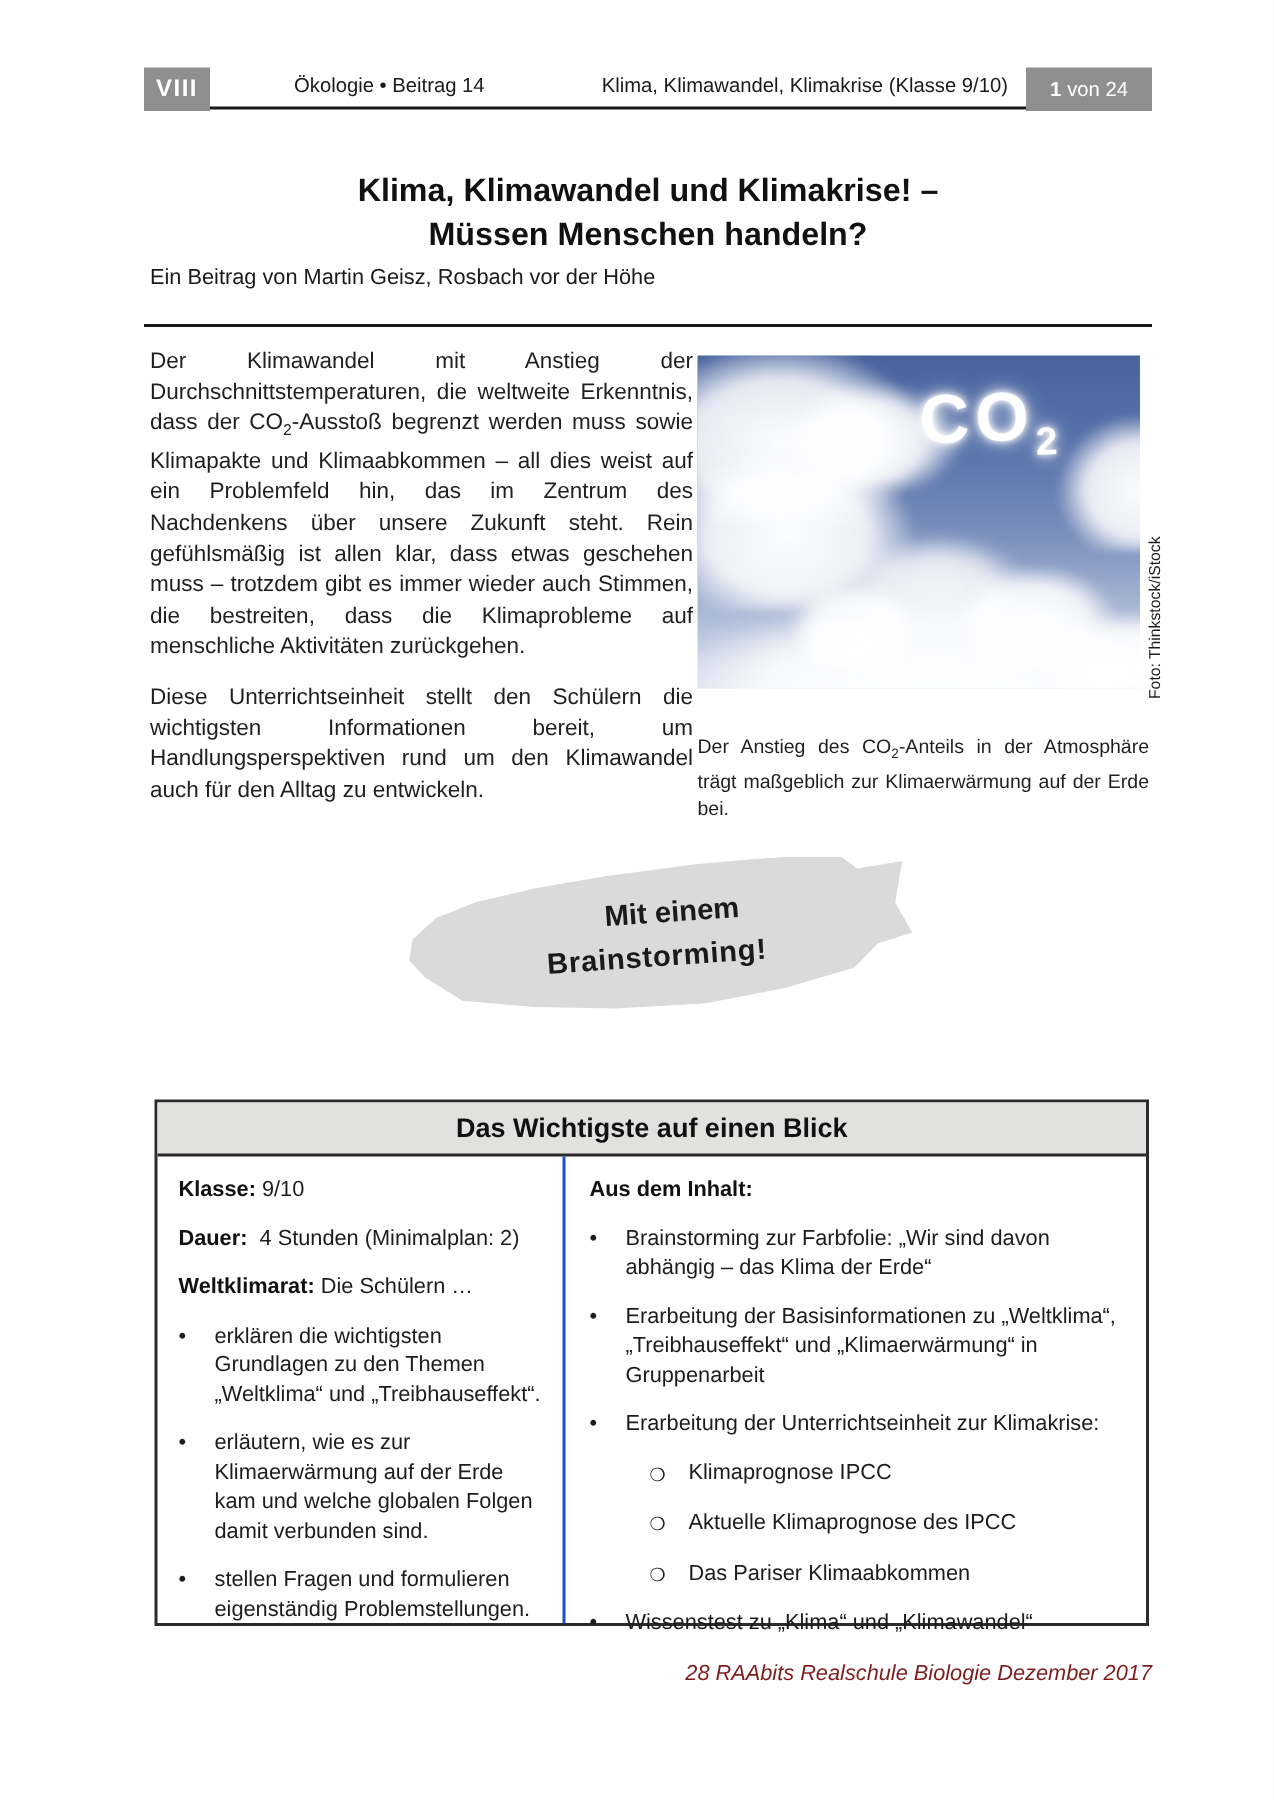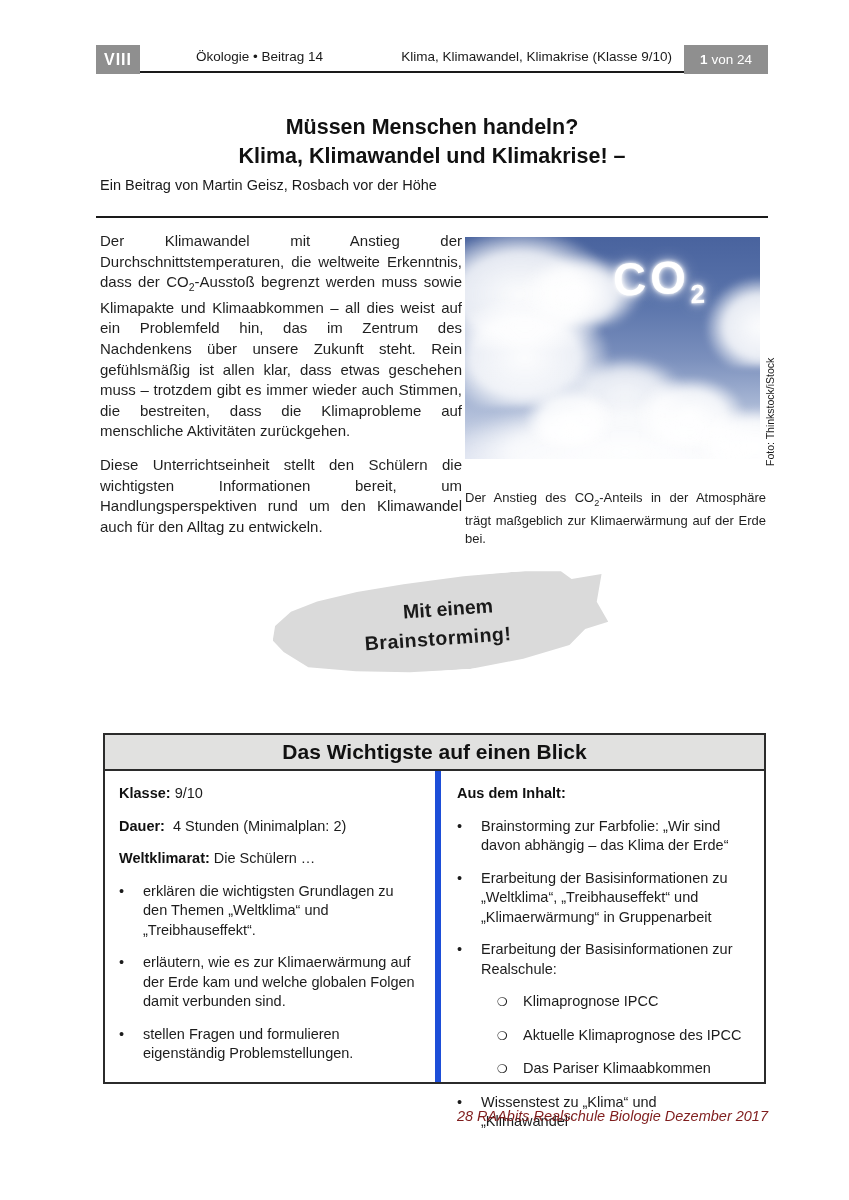--- a/index.html
+++ b/index.html
@@ -62,23 +62,23 @@
     clip-path:polygon(1% 40%,6% 26%,14% 17%,26% 10%,40% 5%,58% 1%,75% 0%,87% 3%,90% 12%,99% 9%,97% 38%,100% 60%,93% 66%,88% 82%,74% 93%,58% 100%,40% 99%,24% 94%,10% 86%,3% 68%,0 55%);}
   .banner-text{position:absolute;inset:0;display:flex;flex-direction:column;align-items:center;justify-content:center;
     font-weight:bold;font-size:19.5px;color:#1a1a1a;line-height:29px;}
   .banner-text .l1{margin-left:18px;}
   .banner-text .l2{margin-left:-6px;letter-spacing:.5px;}
 
   
   .info-box{position:absolute;left:103px;top:733px;width:663px;height:351px;
     border:2px solid #2b2b2b;box-sizing:border-box;background:#fff;}
   .info-header{height:34px;background:#e1e1e0;border-bottom:2px solid #2b2b2b;
-    display:flex;align-items:center;justify-content:center;font-size:21px;font-weight:bold;color:#111;}
+    display:flex;align-items:center;justify-content:center;font-size:18px;font-weight:bold;color:#111;}
   .info-body{display:flex;height:calc(100% - 36px);}
-  .col-left{width:336px;box-sizing:border-box;border-right:6px solid #1d4ed8;padding:13px 14px 10px 14px;}
+  .col-left{width:272px;box-sizing:border-box;border-right:2px solid #1d4ed8;padding:13px 14px 10px 14px;}
   .col-right{flex:1;box-sizing:border-box;padding:13px 14px 0 16px;}
   .info-box .row{font-size:14.5px;line-height:19.5px;margin-bottom:13px;}
   .info-box b{color:#111;}
   .bullet-item{display:flex;font-size:14.5px;line-height:19.5px;margin-bottom:13px;}
   .bullet-item .mark{width:24px;flex:0 0 24px;}
   .sub-item{display:flex;font-size:14.5px;line-height:19.5px;margin-bottom:13px;margin-left:40px;}
   .sub-item .mark{width:26px;flex:0 0 26px;font-size:12px;padding-top:1px;}
   .bullet-item .txt,.sub-item .txt{flex:1;}
 
   
@@ -96,22 +96,22 @@
     </div>
     <span class="section-label">Ökologie • Beitrag 14</span>
     <span class="topic-label">Klima, Klimawandel, Klimakrise (Klasse 9/10)</span>
     <div class="page-box">
       <span class="cur">1</span>
       <span>von 24</span>
     </div>
   </div>
 
   <div class="title">
+    <div>Klima, Klimawandel und Klimakrise! –</div>
     <div>Müssen Menschen handeln?</div>
-    <div>Klima, Klimawandel und Klimakrise! –</div>
   </div>
   <div class="byline">Ein Beitrag von Martin Geisz, Rosbach vor der Höhe</div>
   <div class="top-rule"></div>
 
   <div class="intro-left">
     <p><span>Der Klimawandel mit Anstieg der Durchschnittstemperaturen, die weltweite Erkenntnis, dass der CO</span><sub>2</sub><span>-Ausstoß begrenzt werden muss sowie Klimapakte und Klimaabkommen – all dies weist auf ein Problemfeld hin, das im Zentrum des Nachdenkens über unsere Zukunft steht. Rein gefühlsmäßig ist allen klar, dass etwas geschehen muss – trotzdem gibt es immer wieder auch Stimmen, die bestreiten, dass die Klimaprobleme auf menschliche Aktivitäten zurückgehen.</span></p>
     <p>Diese Unterrichtseinheit stellt den Schülern die wichtigsten Informationen bereit, um Handlungsperspektiven rund um den Klimawandel auch für den Alltag zu entwickeln.</p>
   </div>
 
   <div class="photo">
@@ -166,21 +166,21 @@
         <div class="bullet-item">
           <span class="mark">•</span>
           <span class="txt">Brainstorming zur Farbfolie: „Wir sind davon abhängig – das Klima der Erde“</span>
         </div>
         <div class="bullet-item">
           <span class="mark">•</span>
           <span class="txt">Erarbeitung der Basisinformationen zu „Weltklima“, „Treibhauseffekt“ und „Klimaerwärmung“ in Gruppenarbeit</span>
         </div>
         <div class="bullet-item">
           <span class="mark">•</span>
-          <span class="txt">Erarbeitung der Basisinformationen zur Realschule:</span>
+          <span class="txt">Erarbeitung der Unterrichtseinheit zur Klimakrise:</span>
         </div>
 
         <div class="sub-item">
           <span class="mark">❍</span>
           <span class="txt">Klimaprognose IPCC</span>
         </div>
         <div class="sub-item">
           <span class="mark">❍</span>
           <span class="txt">Aktuelle Klimaprognose des IPCC</span>
         </div>

